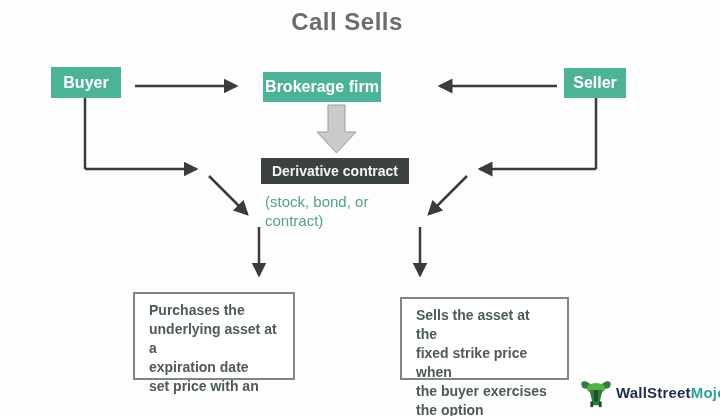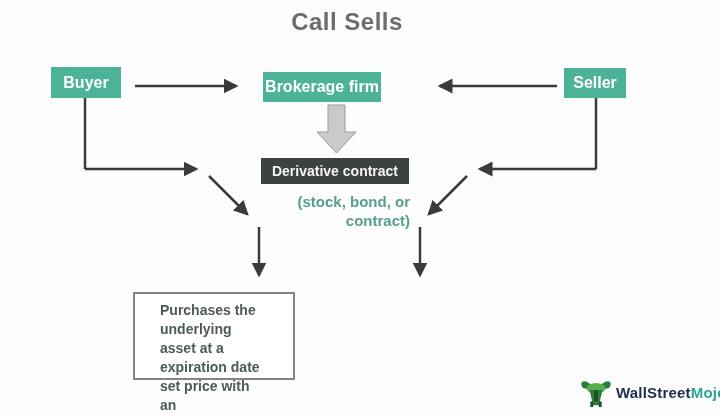--- a/index.html
+++ b/index.html
@@ -40,36 +40,36 @@
   .node.dark { background: #3c4141; color: #f4f4f4; font-size: 14px; }
   .buyer     { left: 51px;  top: 67px;  width: 70px;  height: 31px; }
   .brokerage { left: 263px; top: 72px;  width: 118px; height: 30px; }
   .seller    { left: 564px; top: 68px;  width: 62px;  height: 30px; }
   .derivative{ left: 261px; top: 158px; width: 148px; height: 26px; }
   .note {
     position: absolute;
     left: 265px;
     top: 192px;
     width: 145px;
-    text-align: right;
+    text-align: left;
     font-size: 15px;
-    font-weight: bold;
+    font-weight: normal;
     color: #579f8d;
     line-height: 19px;
   }
   .action-box {
     position: absolute;
     background: #ffffff;
     border: 2px solid #848484;
     box-sizing: border-box;
     font-size: 14px;
     font-weight: bold;
     color: #4d5a55;
     line-height: 19px;
-    padding: 7px 25px;
+    padding: 7px 14px;
   }
   .action-box.left  { left: 133px; top: 292px; width: 162px; height: 88px; }
   .action-box.right { left: 400px; top: 297px; width: 169px; height: 83px; }
   .overlay {
     position: absolute;
     left: 0;
     top: 0;
     pointer-events: none;
   }
   .logo {
@@ -116,20 +116,26 @@
     <div>contract)</div>
   </div>
 
   <div class="action-box left">
     <div>Purchases the</div>
     <div>underlying asset at a</div>
     <div>expiration date</div>
     <div>set price with an</div>
   </div>
 
+  <div class="action-box right">
+    <div>Sells the asset at the</div>
+    <div>fixed strike price when</div>
+    <div>the buyer exercises</div>
+    <div>the option</div>
+  </div>
 
   <svg class="overlay" width="720" height="416" viewBox="0 0 720 416">
     <defs>
       <marker id="ah" markerWidth="6" markerHeight="6" refX="5" refY="3" orient="auto" markerUnits="strokeWidth">
         <path d="M0,0 L6,3 L0,6 Z" fill="#3b3b3b"></path>
       </marker>
     </defs>
     <g stroke="#3b3b3b" stroke-width="2.5" fill="none">
       <path d="M135,86 L236,86" marker-end="url(#ah)"></path>
       <path d="M557,86 L440,86" marker-end="url(#ah)"></path>

